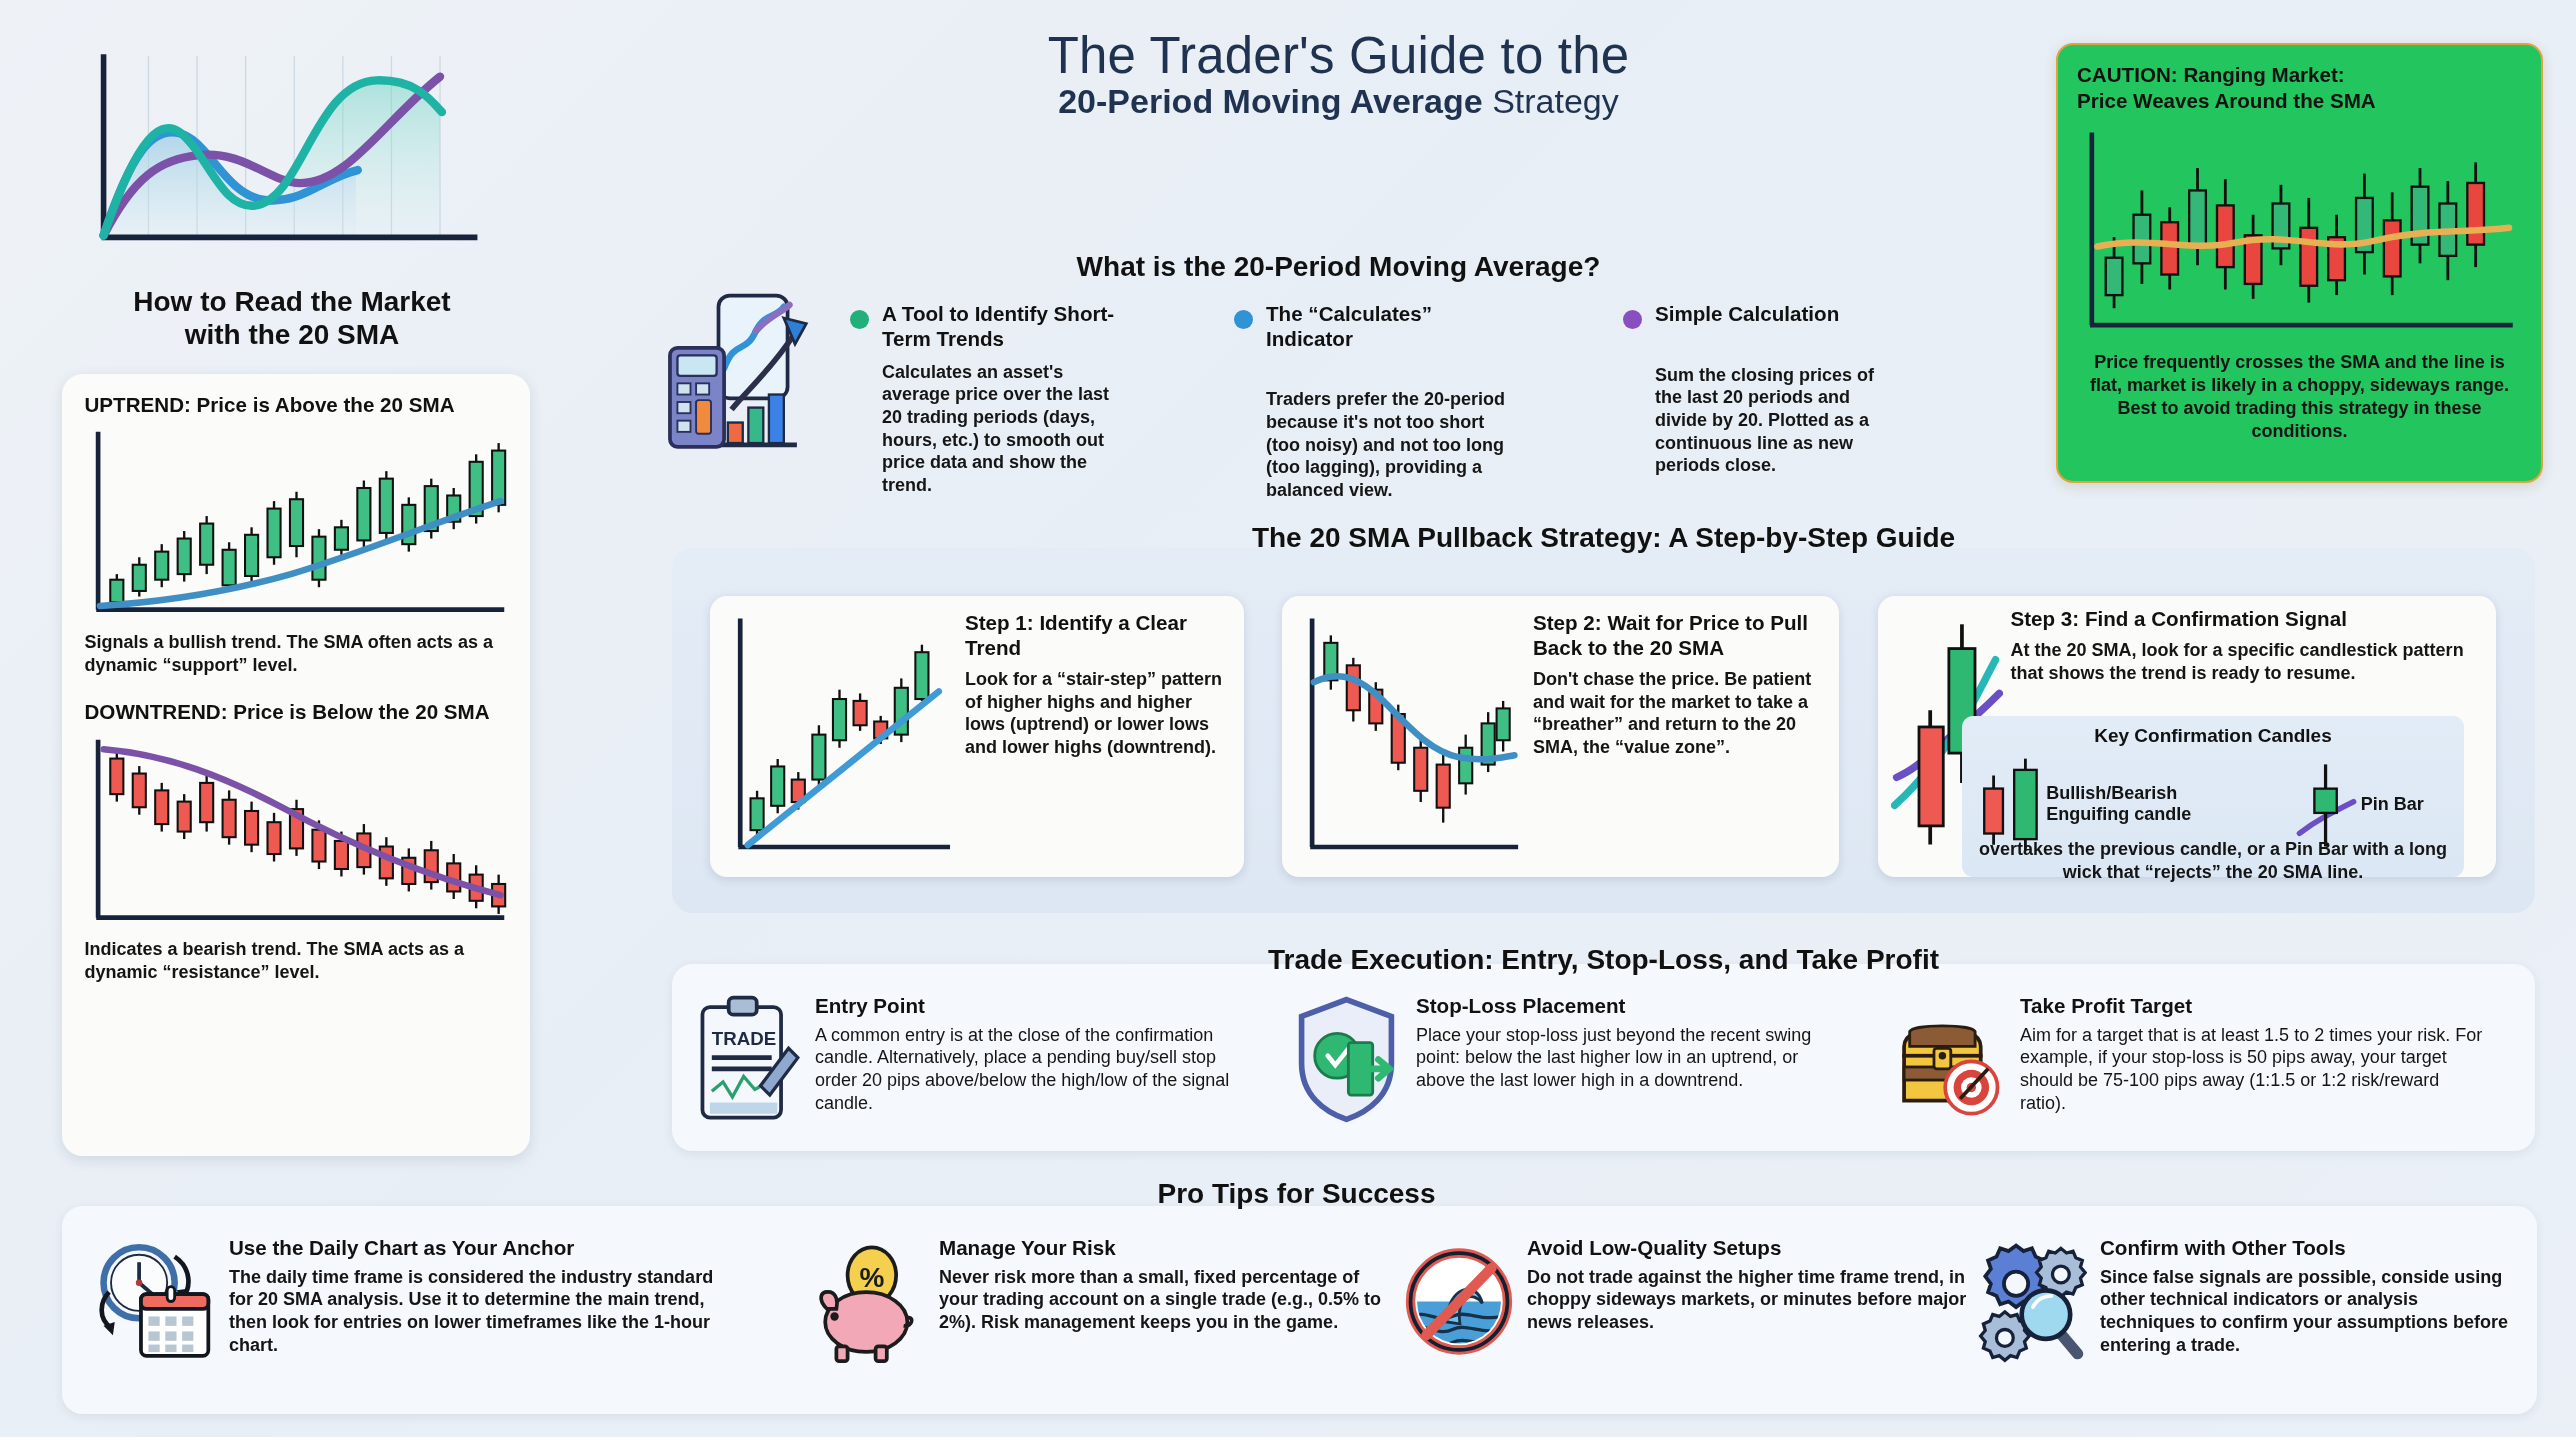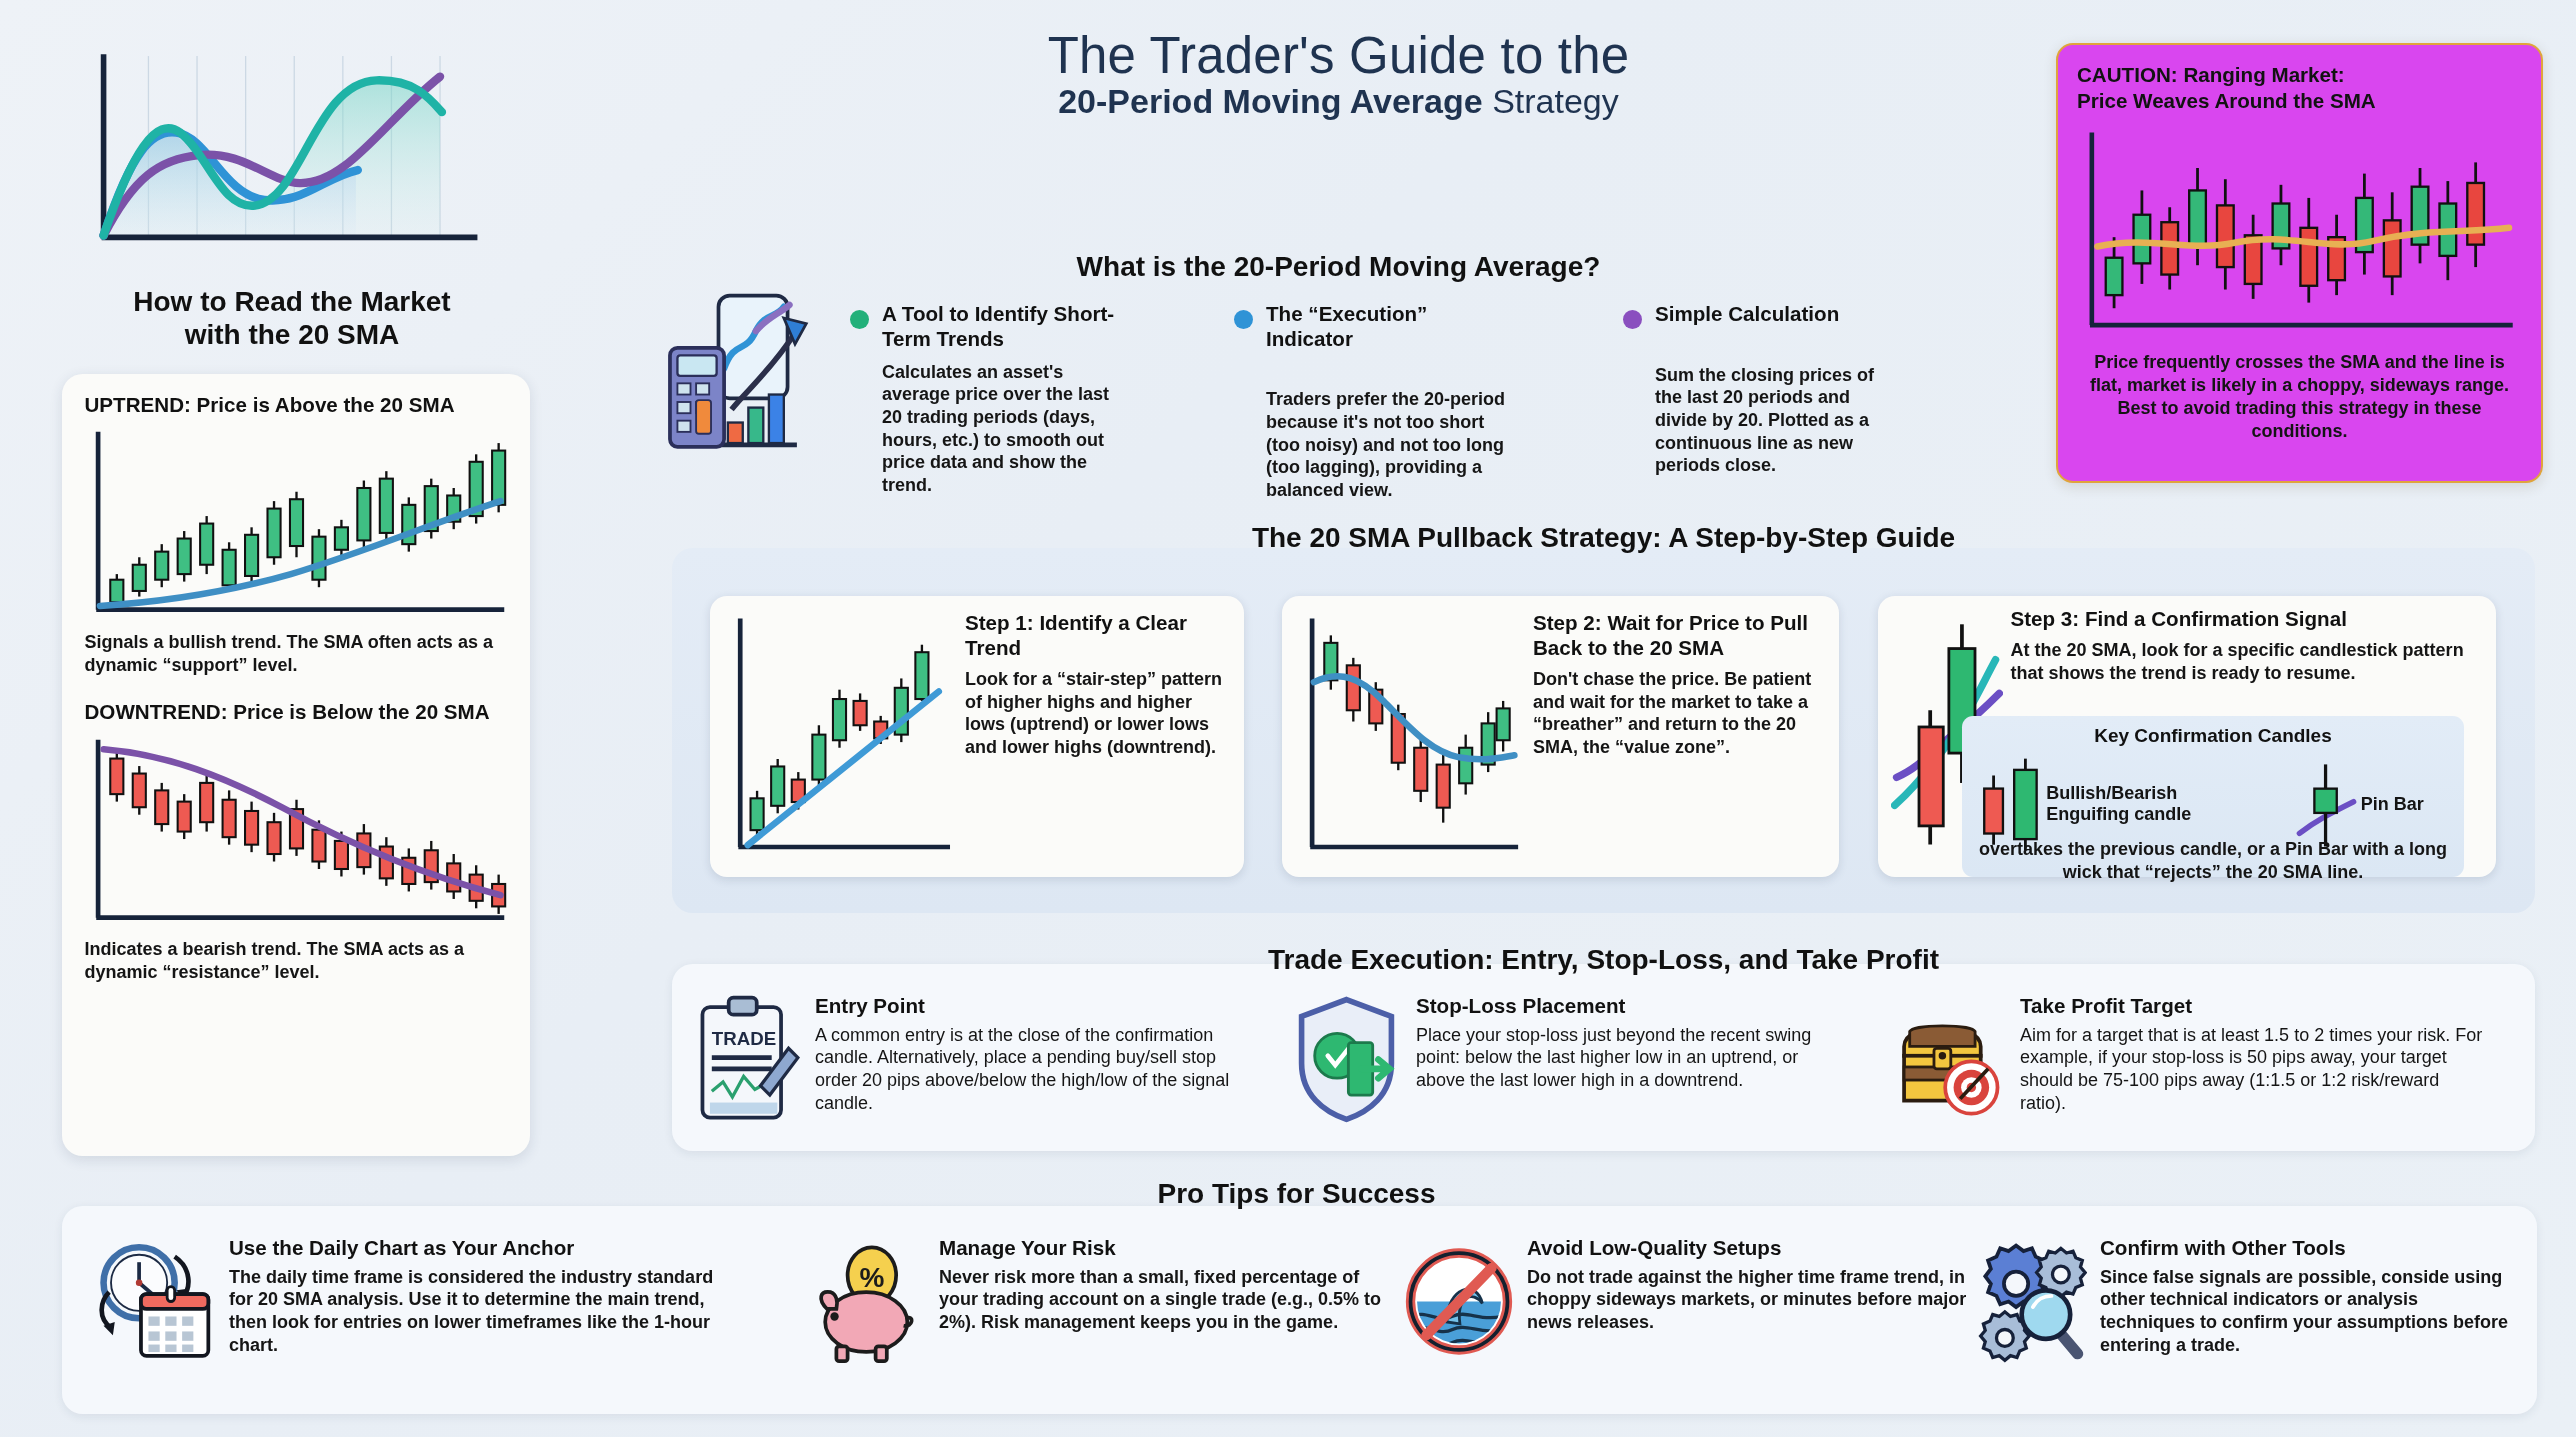--- a/index.html
+++ b/index.html
@@ -32,21 +32,21 @@
     position:absolute; left:655px; top:28px; width:1367px;
     text-align:center; line-height:1.08;
   }
   #main-title .l1 { font-size:51px; color:#1f3350; font-weight:400; letter-spacing:0.2px;}
   #main-title .l2 { font-size:34px; color:#1f3350; }
   #main-title .l2 b { font-weight:bold; }
 
   
   #caution-box {
     position:absolute; left:2056px; top:43px; width:487px; height:440px;
-    background:#d946ef;
+    background:#22c55e;
     border:2.8px solid #e0a43c;
     border-radius:17px;
     box-shadow:0 3.7px 13px rgba(80,60,20,.14);
     padding:17px 19px;
   }
   #caution-box .ctitle { font-size:20.6px; font-weight:bold; line-height:1.25; color:#121212;}
   #caution-box .cchart { margin-top:11.2px; height:215px; }
   #caution-box .cbody { margin-top:11.2px; font-size:18px; font-weight:bold; line-height:1.28; color:#141414;text-align:center;}
 
   
@@ -349,21 +349,21 @@
     </svg>
   </div>
 
   <div class="wi-col" style="left:850px; width:271px;">
     <div class="wi-dot" style="background:#22b07a;"></div>
     <div class="wi-head">A Tool to Identify Short-Term Trends</div>
     <div class="wi-body">Calculates an asset's average price over the last 20 trading periods (days, hours, etc.) to smooth out price data and show the trend.</div>
   </div>
   <div class="wi-col" style="left:1234px; width:281px;">
     <div class="wi-dot" style="background:#2f93d6;"></div>
-    <div class="wi-head">The “Execution” Indicator</div>
+    <div class="wi-head">The “Calculates” Indicator</div>
     <div class="wi-body" style="margin-top:37px;">Traders prefer the 20-period because it's not too short (too noisy) and not too long (too lagging), providing a balanced view.</div>
   </div>
   <div class="wi-col" style="left:1623px; width:281px;">
     <div class="wi-dot" style="background:#8a4fbf;"></div>
     <div class="wi-head">Simple Calculation</div>
     <div class="wi-body" style="margin-top:37px;">Sum the closing prices of the last 20 periods and divide by 20. Plotted as a continuous line as new periods close.</div>
   </div>
 
   <div id="pullback-panel"></div>
   <div id="pullback-title">The 20 SMA Pullback Strategy: A Step-by-Step Guide</div>

